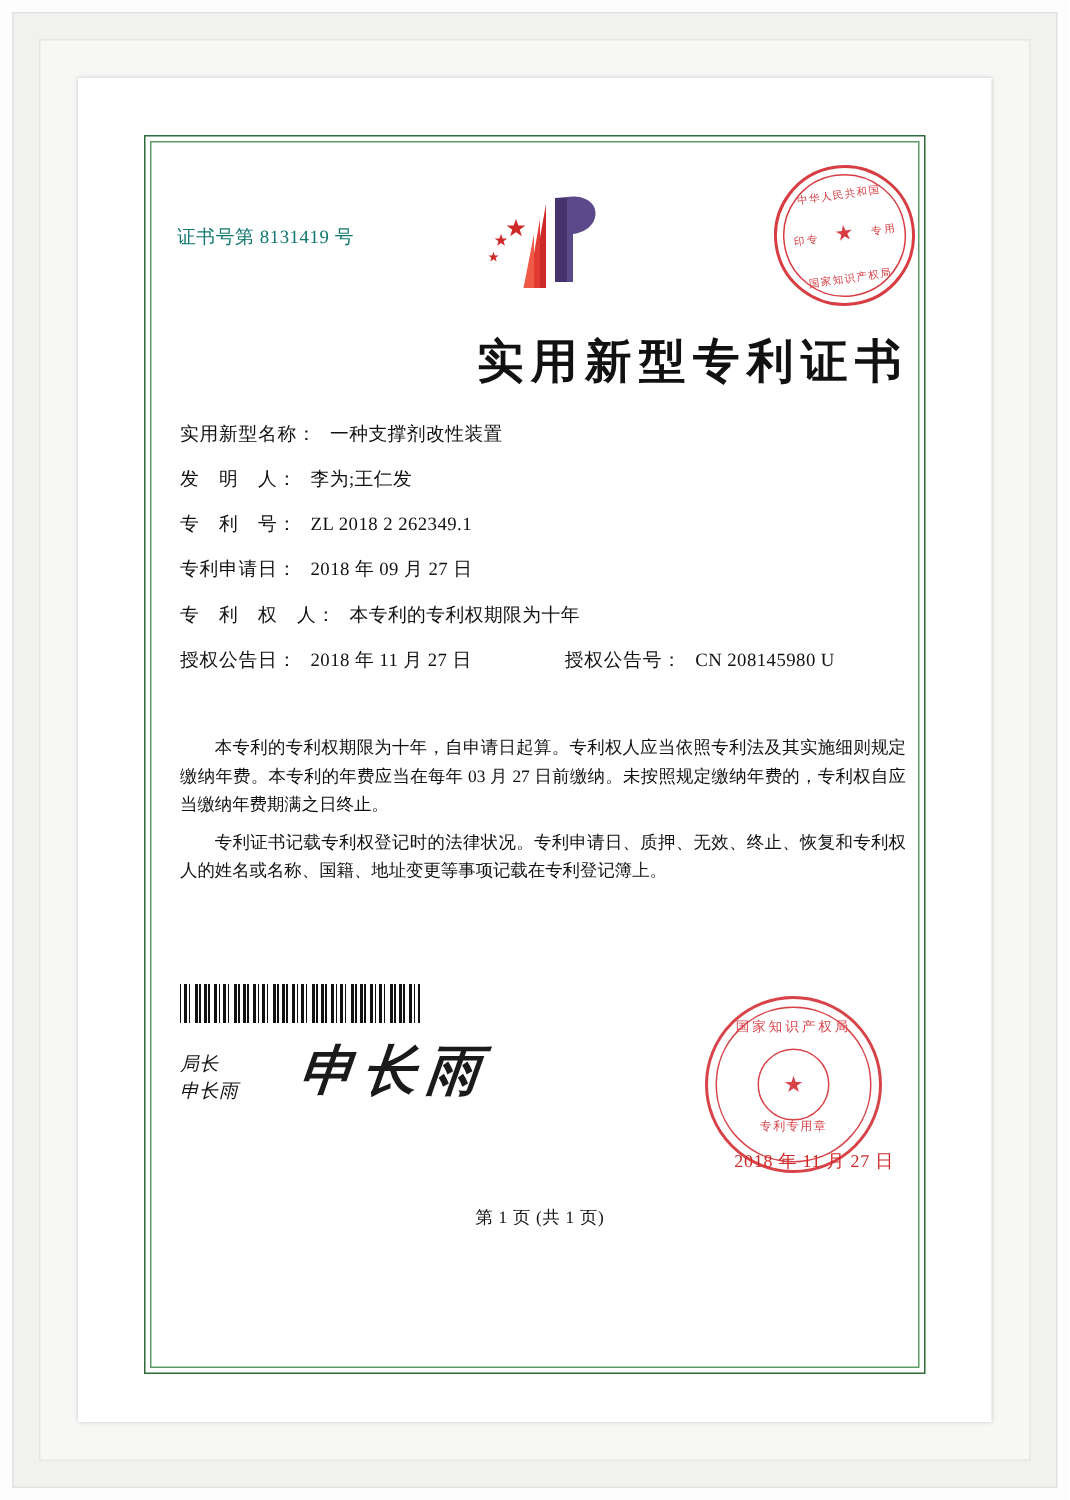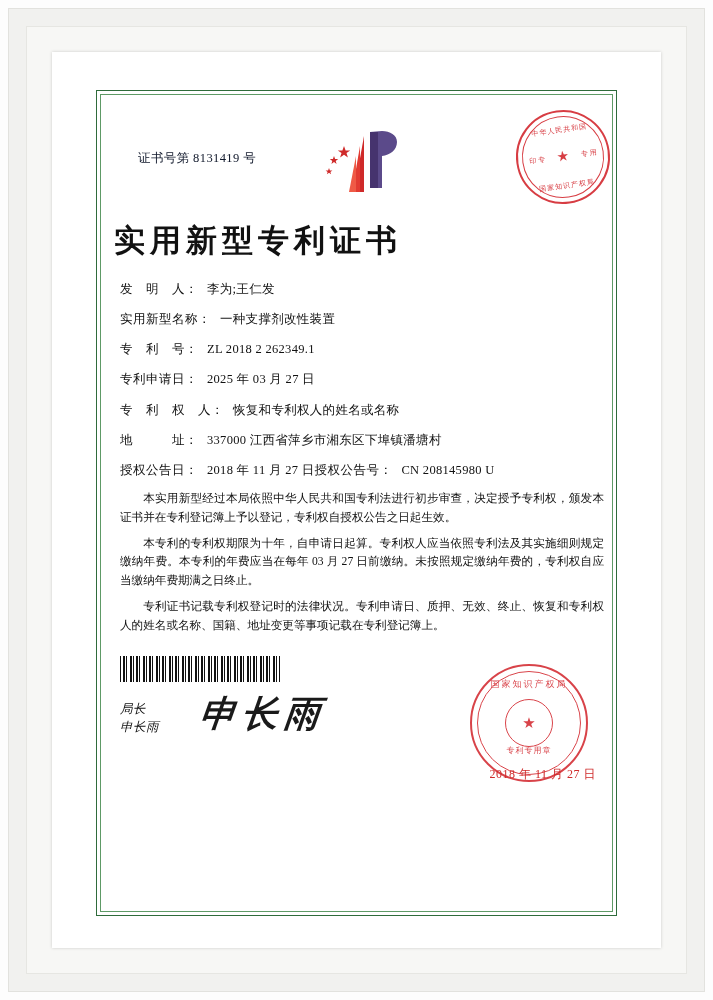--- a/index.html
+++ b/index.html
@@ -67,25 +67,25 @@
     left: 62px;
     top: 52px;
     right: 55px;
     bottom: 40px;
     font-size: 12.5px;
     color: #111;
   }
 
   .cert-no {
     position: absolute;
-    left: 24px;
+    left: 4px;
     top: 46px;
     font-size: 12.5px;
     letter-spacing: 0.4px;
-    color: #0f172a;
+    color: #0f766e;
   }
 
   
   .logo {
     position: absolute;
     left: 50%;
     top: 22px;
     transform: translateX(-50%);
     width: 96px;
     height: 78px;
@@ -137,21 +137,21 @@
     text-align: center;
     line-height: 1.15;
   }
   .seal-top .txt-mid-l { left: 8px; }
   .seal-top .txt-mid-r { right: 8px; }
 
   .title {
     position: absolute;
     left: 0; right: 0;
     top: 116px;
-    text-align: left;
+    text-align: right;
     font-size: 31px;
     font-weight: bold;
     letter-spacing: 5px;
     color: #111;
     font-family: "DejaVu Sans", sans-serif;
   }
 
   
   .fields {
     position: absolute;
@@ -171,20 +171,21 @@
     white-space: pre;
     letter-spacing: 0.5px;
     color: #111;
   }
   .row .val {
     margin-left: 9px;
     letter-spacing: 0.3px;
     color: #111;
   }
   .row.split .grp2 {
+    margin-left: 62px;
     display: flex;
     align-items: baseline;
     text-align: center;
   }
 
   
   .paras {
     position: absolute;
     left: 6px;
     right: 2px;
@@ -331,71 +332,67 @@
         <div class="txt-mid-l">印 专</div>
         <div class="txt-mid-r">专 用</div>
         <div class="star">★</div>
         <div class="txt-bot">国家知识产权局</div>
       </div>
 
       <div class="title">实用新型专利证书</div>
 
       <div class="fields">
         <div class="row">
+          <span class="lbl">实用新型名称：</span>
+          <span class="val">一种支撑剂改性装置</span>
+        </div>
+        <div class="row">
           <span class="lbl">发　明　人：</span>
           <span class="val">李为;王仁发</span>
         </div>
         <div class="row">
-          <span class="lbl">实用新型名称：</span>
-          <span class="val">一种支撑剂改性装置</span>
-        </div>
-        <div class="row">
           <span class="lbl">专　利　号：</span>
           <span class="val">ZL 2018 2 262349.1</span>
         </div>
         <div class="row">
           <span class="lbl">专利申请日：</span>
-          <span class="val">2025 年 03 月 27 日</span>
+          <span class="val">2018 年 09 月 27 日</span>
         </div>
         <div class="row">
           <span class="lbl">专　利　权　人：</span>
-          <span class="val">恢复和专利权人的姓名或名称</span>
-        </div>
-        <div class="row">
-          <span class="lbl">地　　　址：</span>
-          <span class="val">337000 江西省萍乡市湘东区下埠镇潘塘村</span>
+          <span class="val">本专利的专利权期限为十年</span>
         </div>
         <div class="row split">
           <span class="lbl">授权公告日：</span>
           <span class="val">2018 年 11 月 27 日</span>
           <span class="grp2">
             <span class="lbl">授权公告号：</span>
             <span class="val">CN 208145980 U</span>
           </span>
         </div>
       </div>
 
       <div class="paras">
-        <p>本实用新型经过本局依照中华人民共和国专利法进行初步审查，决定授予专利权，颁发本证书并在专利登记簿上予以登记，专利权自授权公告之日起生效。</p>
         <p>本专利的专利权期限为十年，自申请日起算。专利权人应当依照专利法及其实施细则规定缴纳年费。本专利的年费应当在每年 03 月 27 日前缴纳。未按照规定缴纳年费的，专利权自应当缴纳年费期满之日终止。</p>
         <p>专利证书记载专利权登记时的法律状况。专利申请日、质押、无效、终止、恢复和专利权人的姓名或名称、国籍、地址变更等事项记载在专利登记簿上。</p>
       </div>
 
       <div class="barcode"></div>
 
       <div class="sig-block">
         <div>局长</div>
         <div>申长雨</div>
       </div>
       <div class="sig-script">申长雨</div>
 
       <div class="seal-bottom">
         <div class="ring2"></div>
         <div class="arc top">国家知识产权局</div>
         <div class="emblem">★</div>
         <div class="arc bot">专利专用章</div>
       </div>
       <div class="seal-date">2018 年 11 月 27 日</div>
 
+      <div class="page-no">第 1 页 (共 1 页)</div>
 
     </div>
   </div>
 </div>
 
 </body></html>

